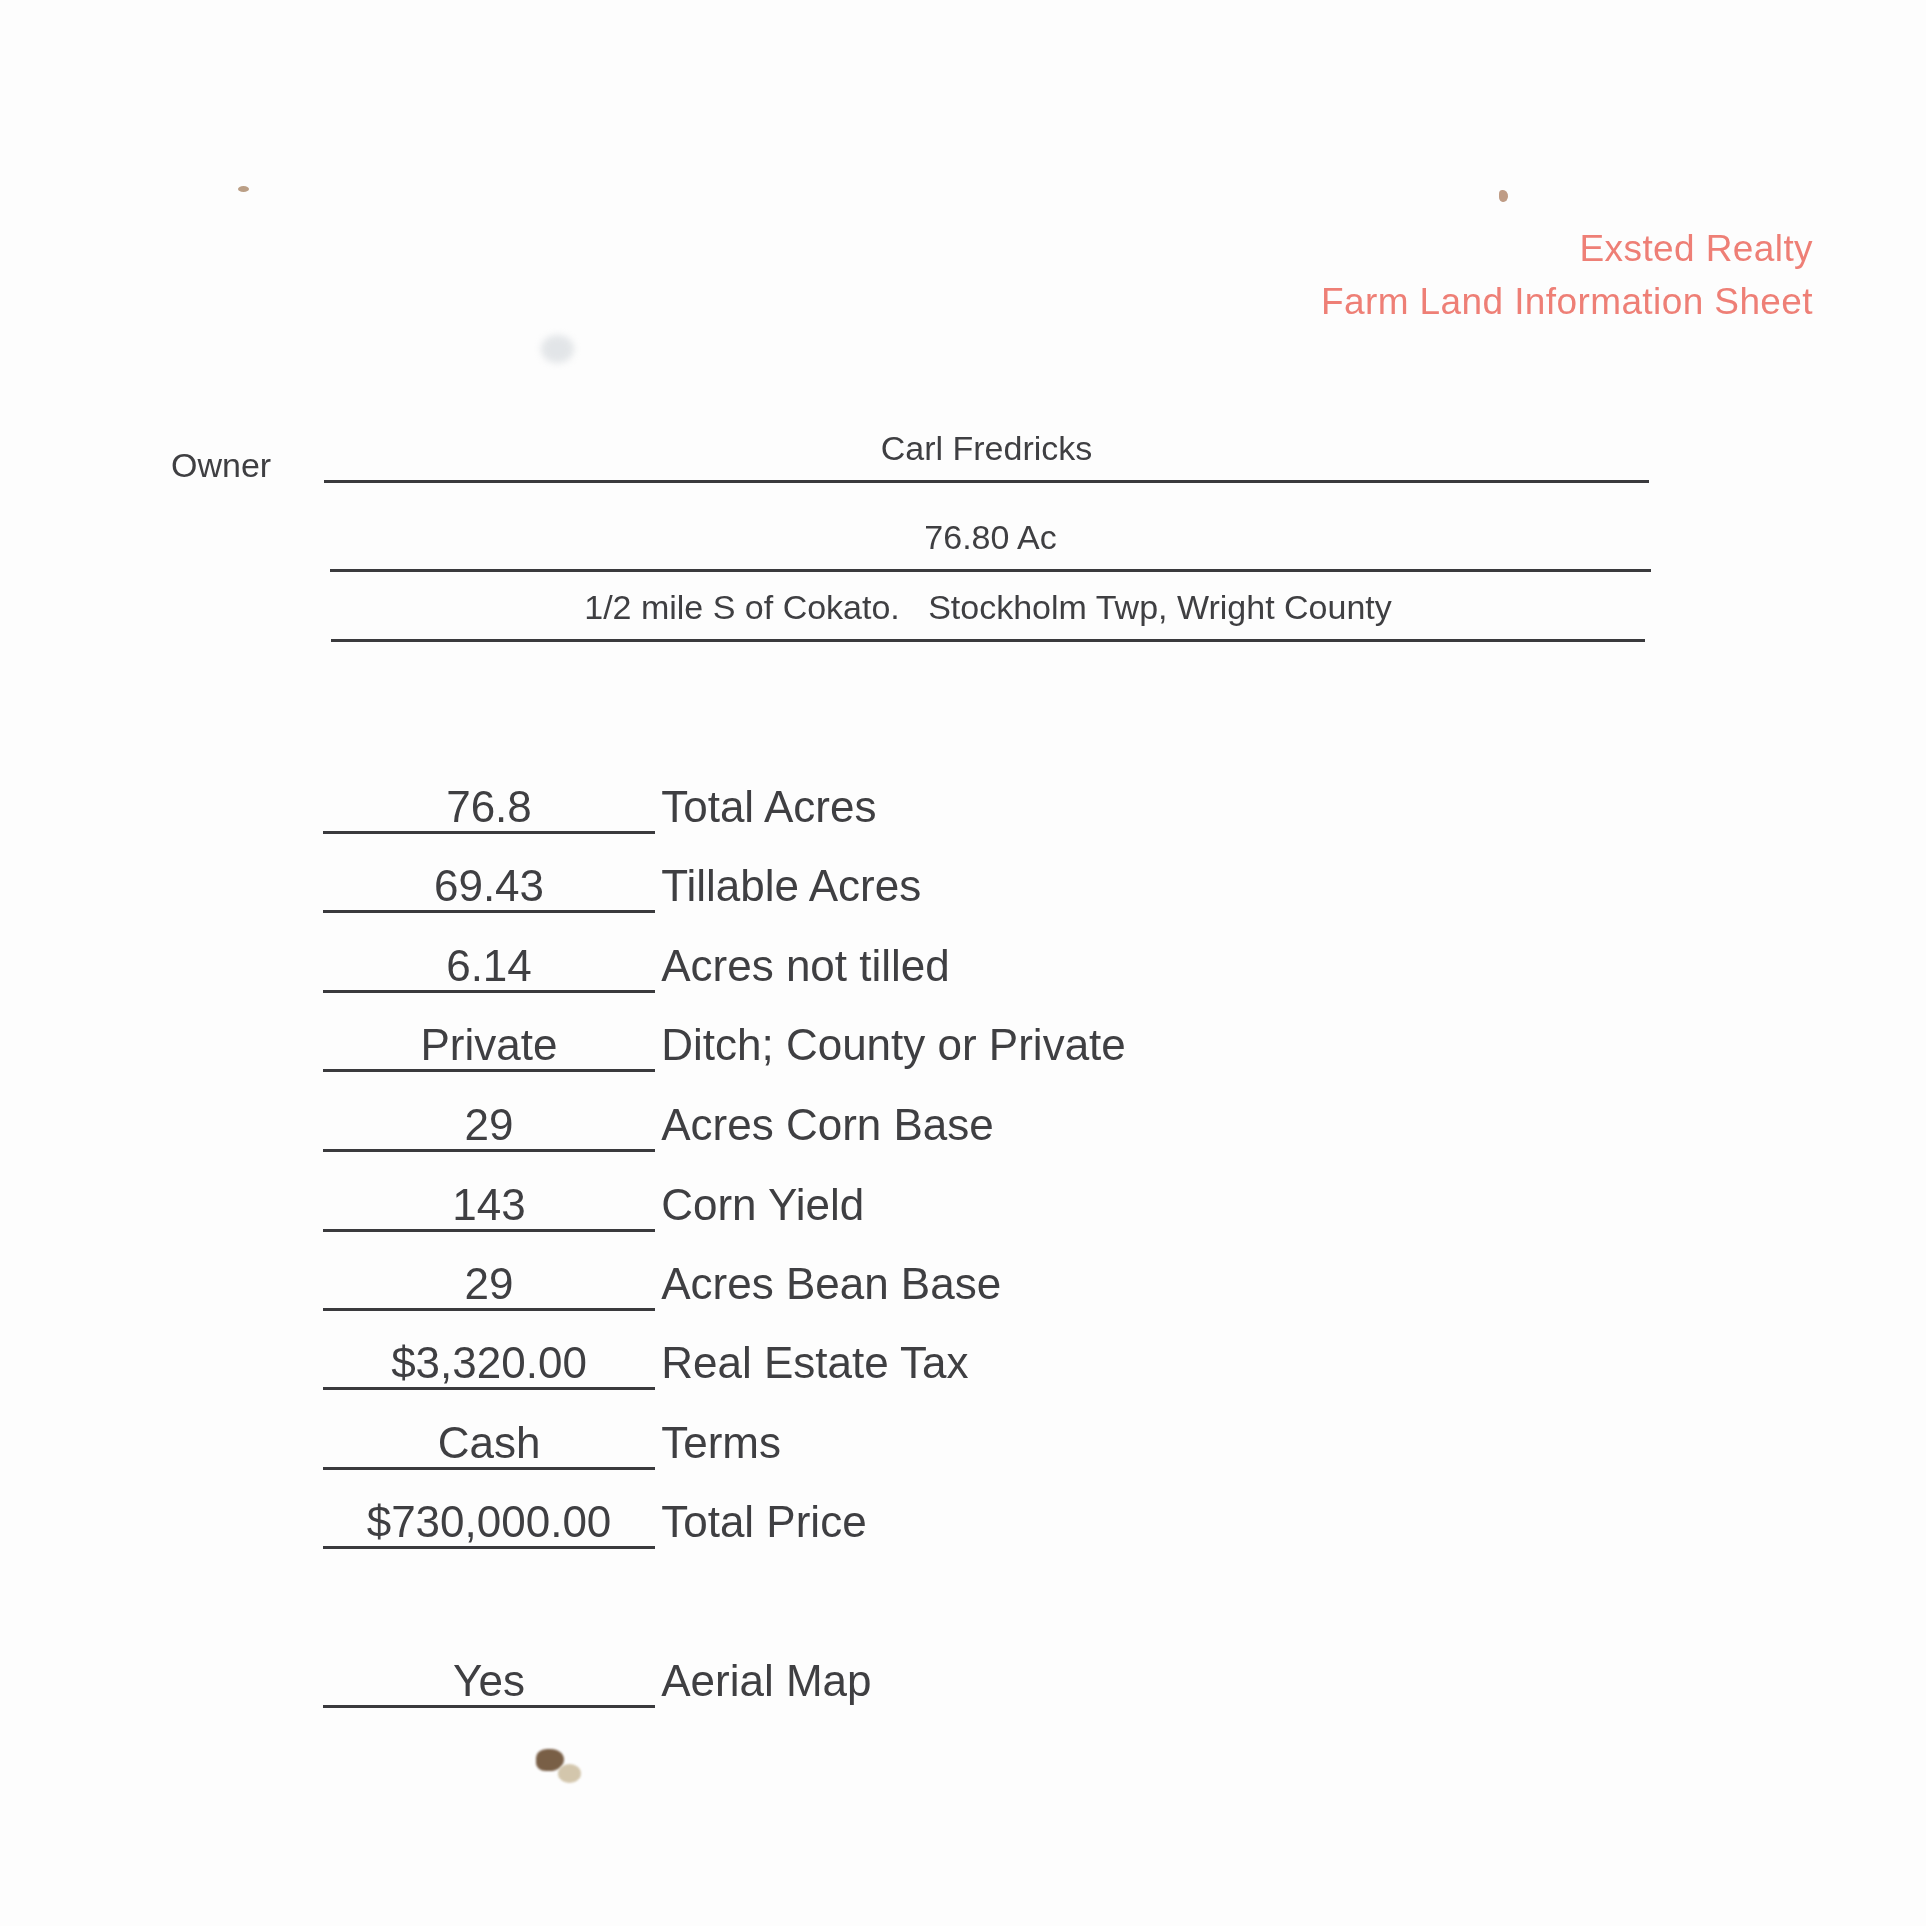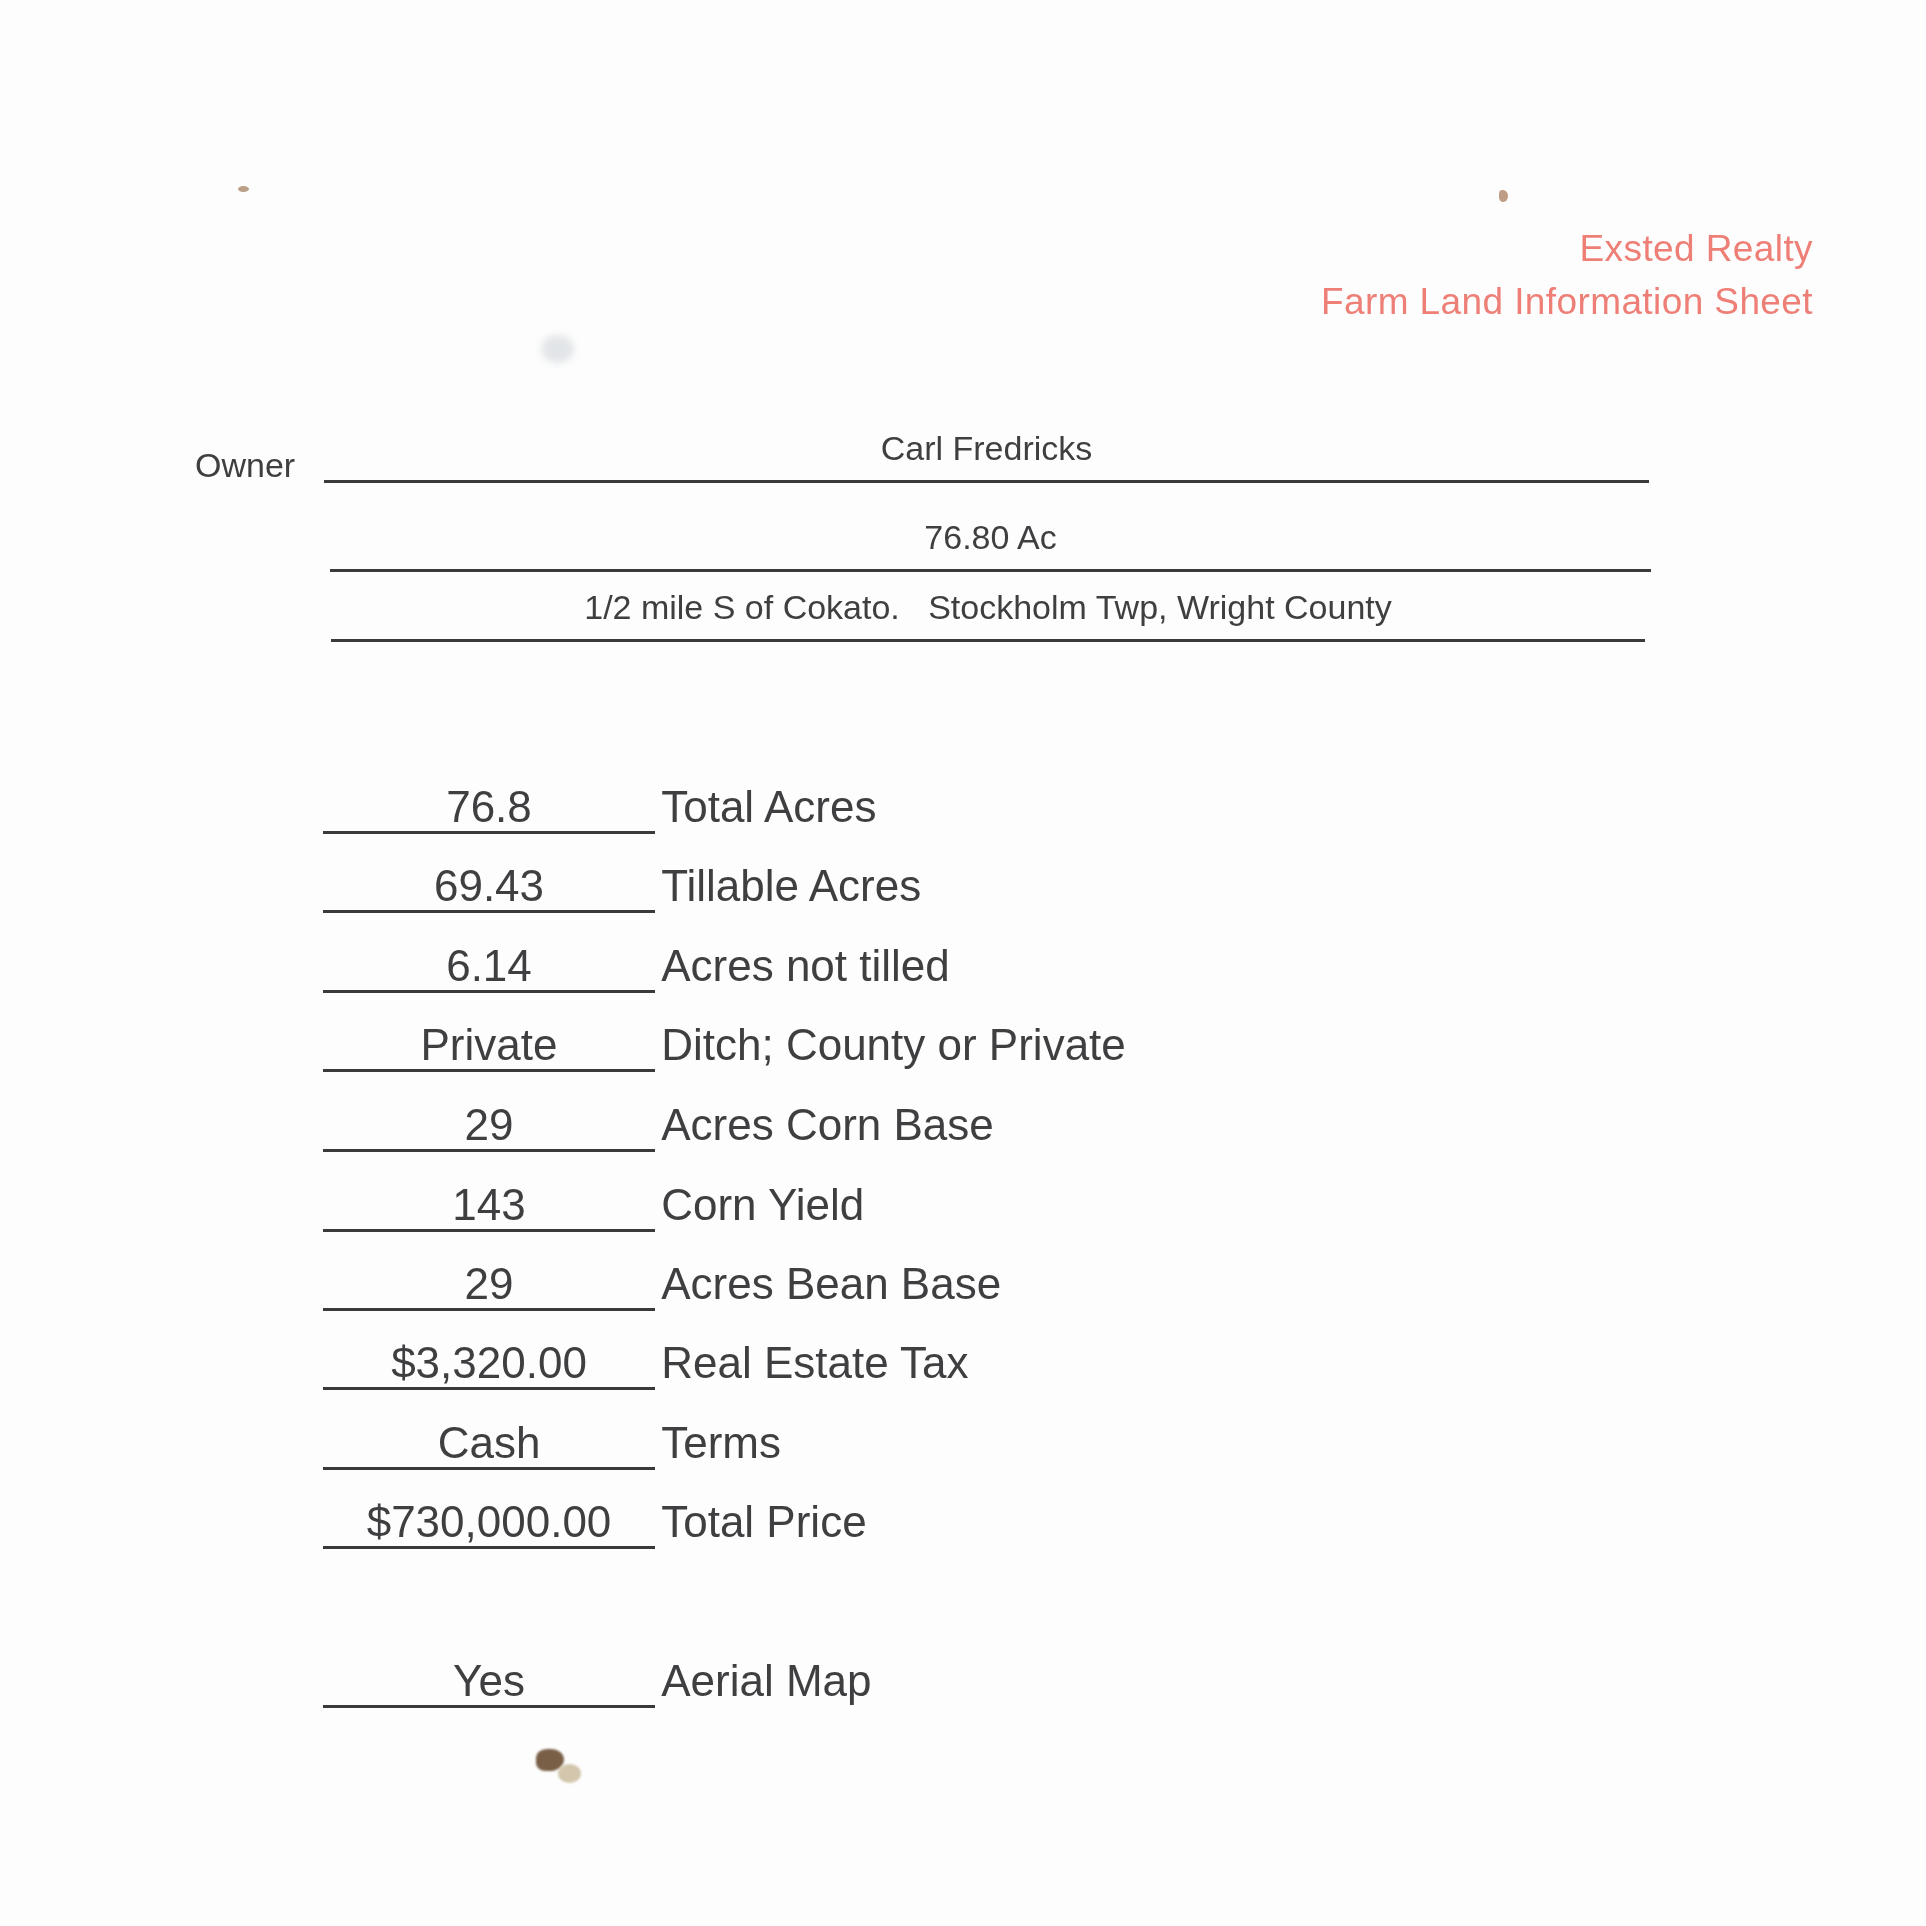--- a/index.html
+++ b/index.html
@@ -30,21 +30,20 @@
     line-height:53px;
     letter-spacing:0.4px;
     margin-left:14px;
   }
   .owner-label{
     position:absolute;
     left:171px;
     top:446px;
     font-size:34px;
     line-height:39px;
-    margin-left:24px;
   }
   .hfield{
     position:absolute;
     text-align:center;
     font-size:34px;
     line-height:39px;
     border-bottom:3.5px solid var(--line);
     padding-bottom:12px;
     white-space:nowrap;
   }

